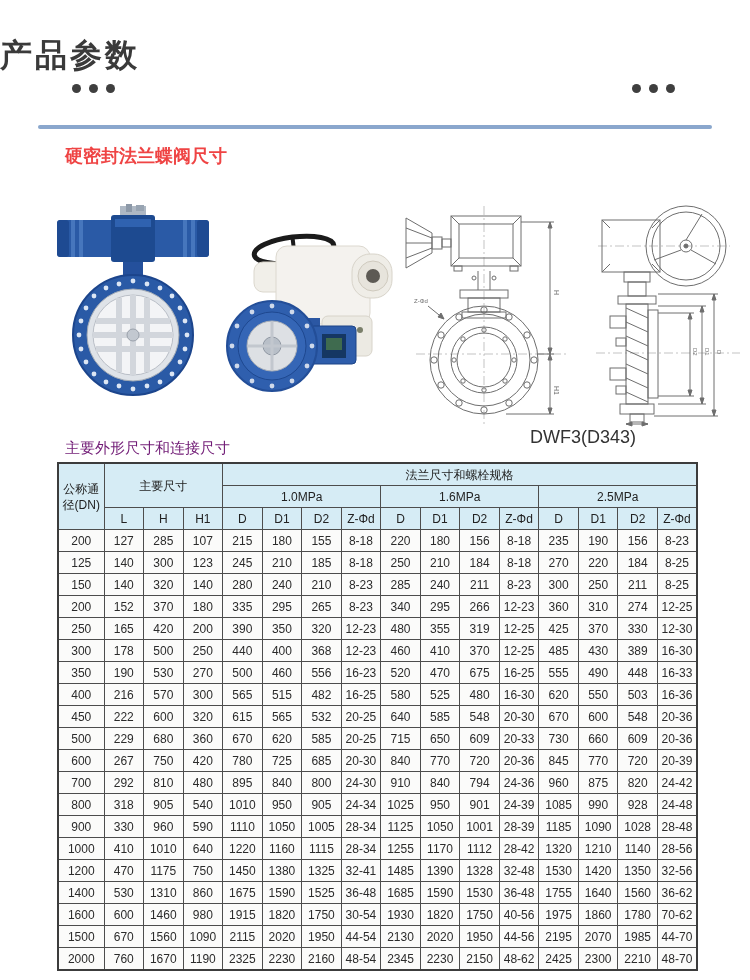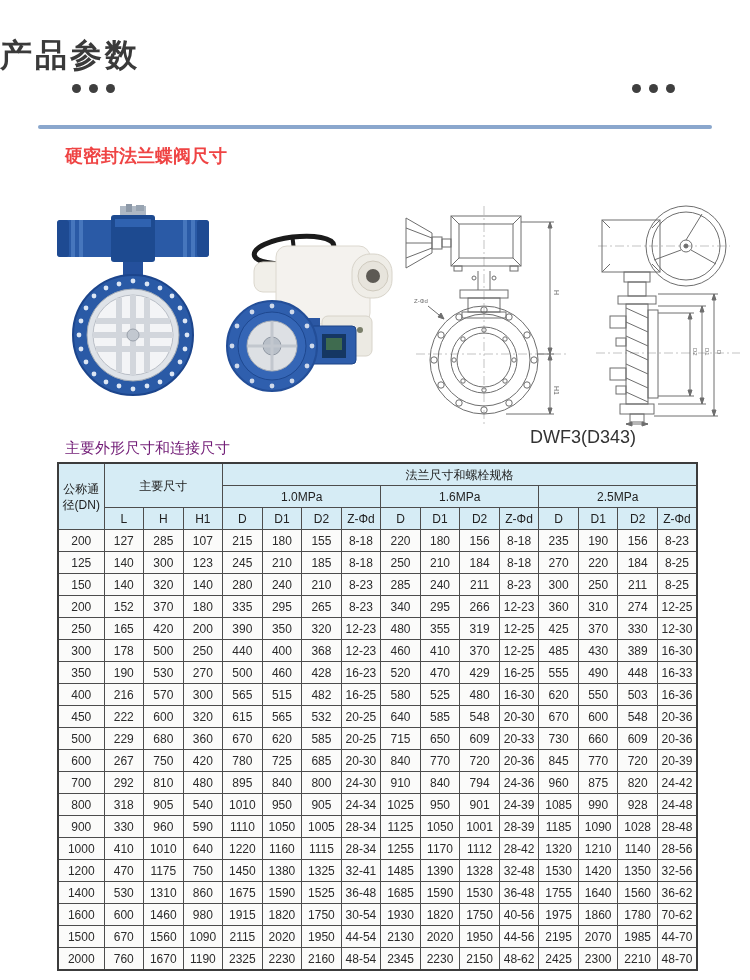--- a/index.html
+++ b/index.html
@@ -405,25 +405,25 @@
           <td>389</td>
           <td>16-30</td>
         </tr>
         <tr>
           <td>350</td>
           <td>190</td>
           <td>530</td>
           <td>270</td>
           <td>500</td>
           <td>460</td>
-          <td>428</td>
+          <td>556</td>
           <td>16-23</td>
           <td>520</td>
           <td>470</td>
-          <td>429</td>
+          <td>675</td>
           <td>16-25</td>
           <td>555</td>
           <td>490</td>
           <td>448</td>
           <td>16-33</td>
         </tr>
         <tr>
           <td>400</td>
           <td>216</td>
           <td>570</td>

